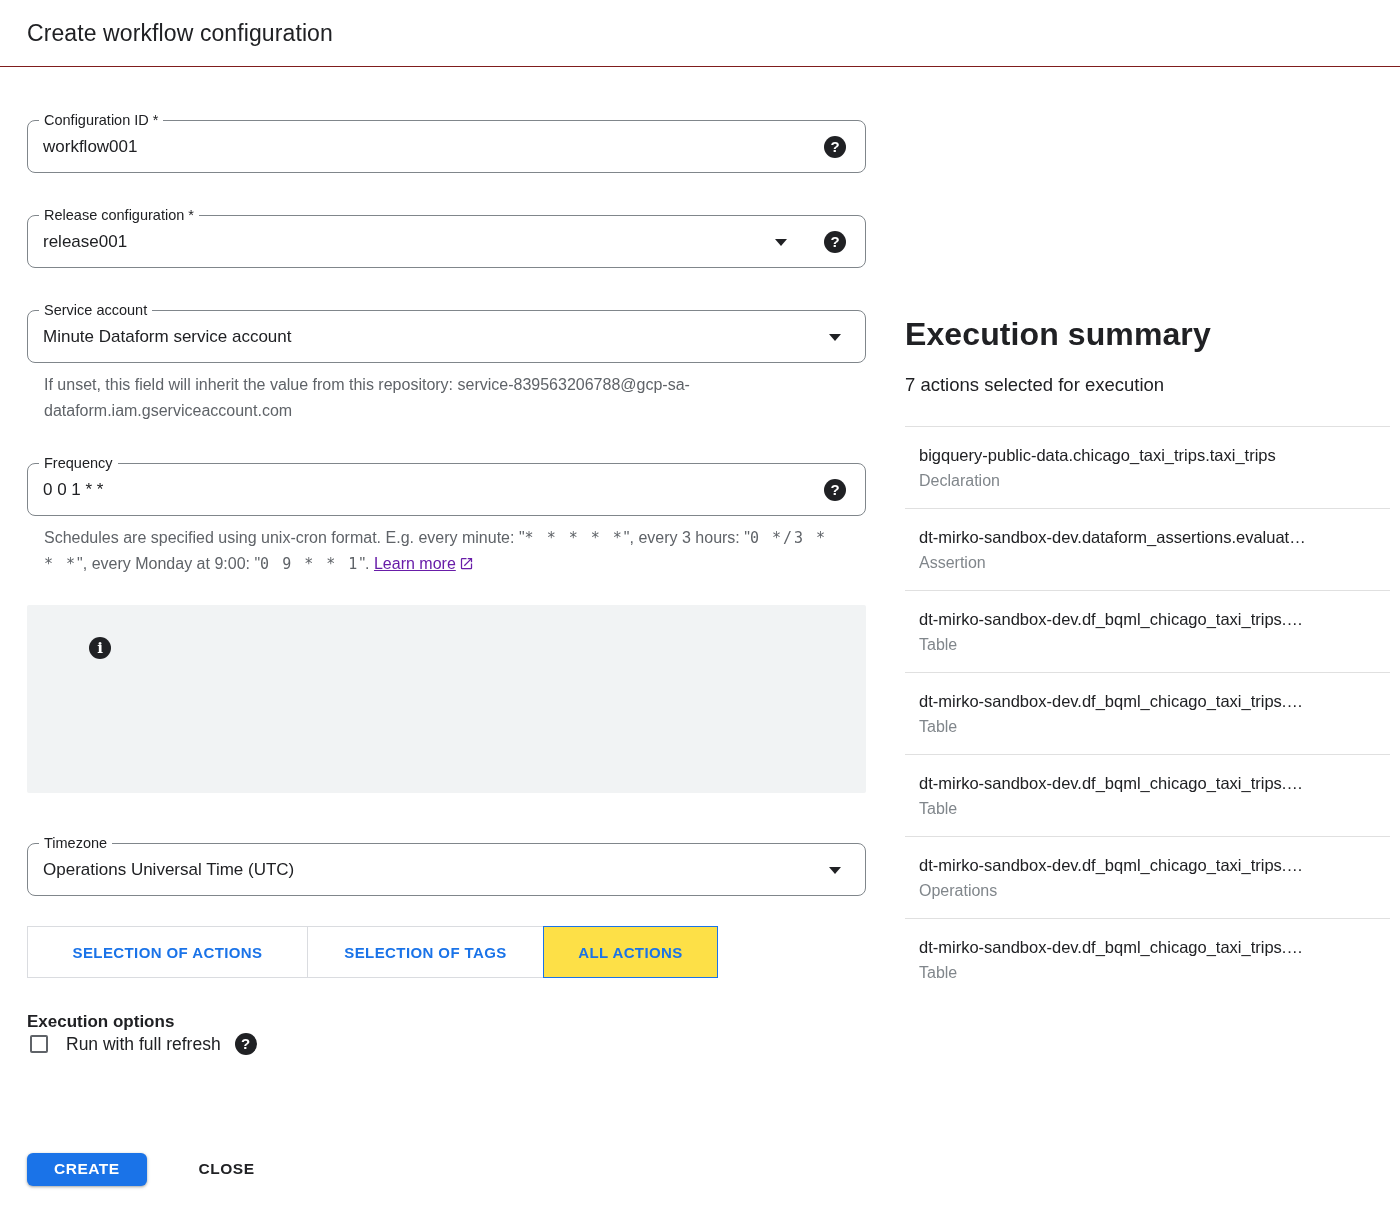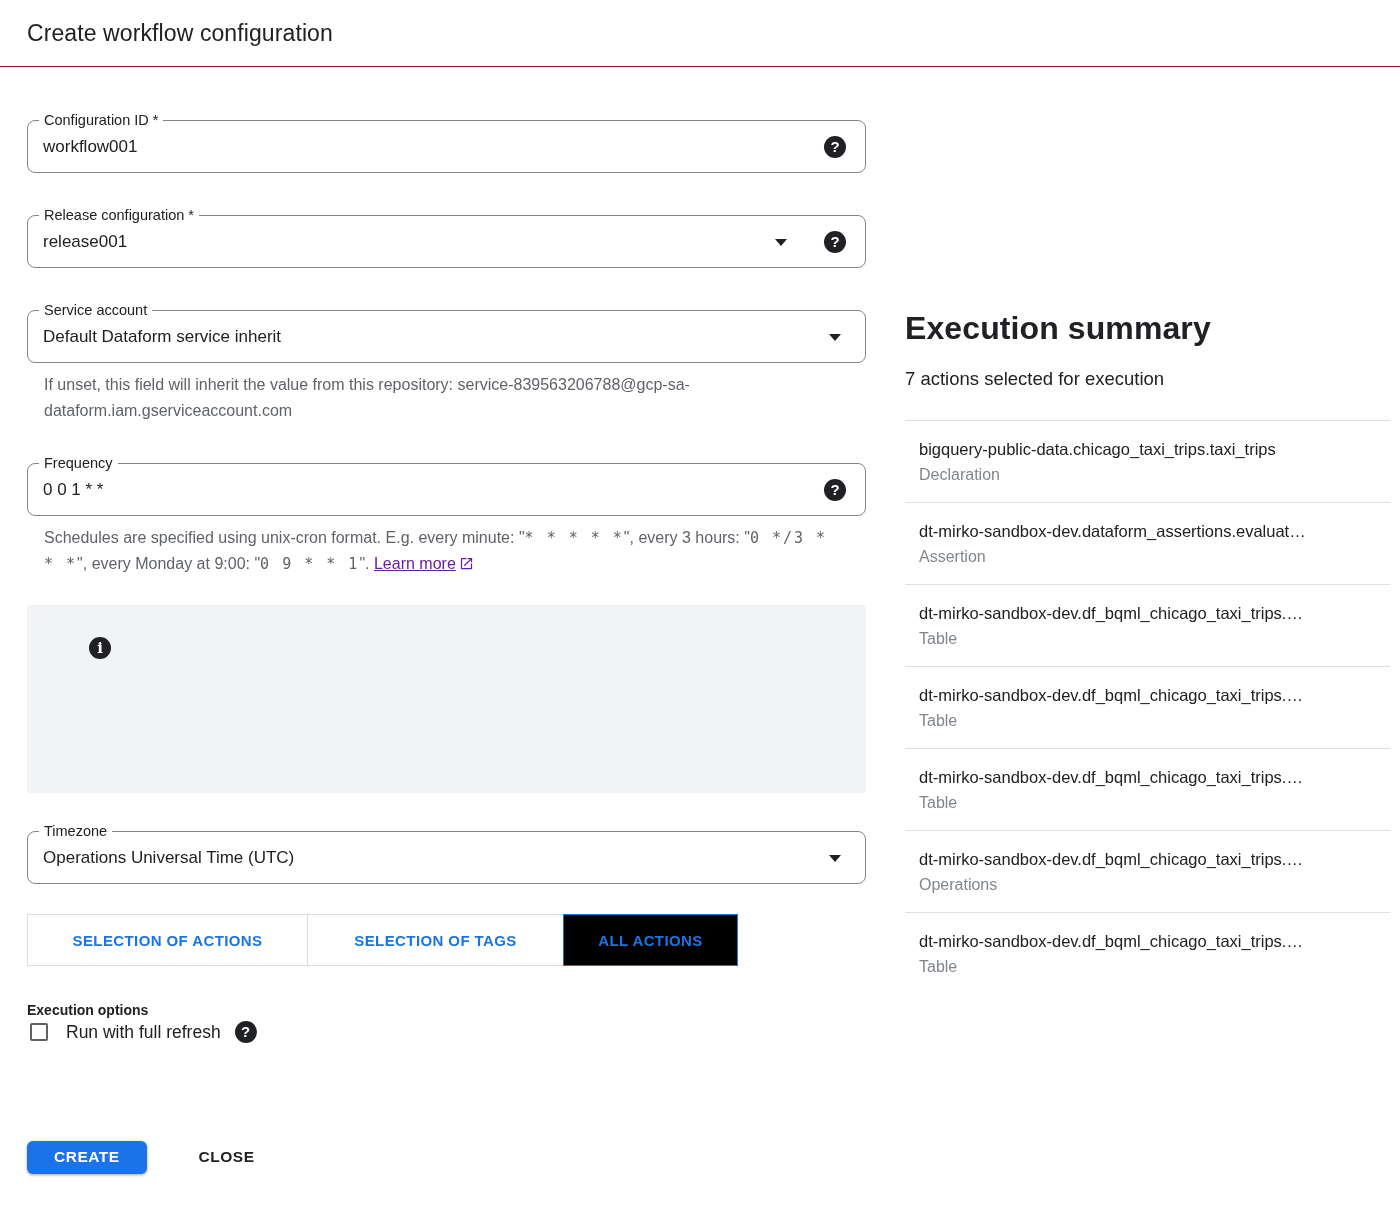--- a/index.html
+++ b/index.html
@@ -136,49 +136,49 @@
   .b2 { position: relative; margin-left: 53px; padding-left: 26px; }
   .b2::before {
     content: "";
     position: absolute; left: 0; top: 50%;
     transform: translateY(-50%);
     width: 7px; height: 7px; border-radius: 50%;
     border: 1.5px solid #5f6368;
     background: transparent;
   }
 
-  .mt-timezone { margin-top: 38px; }
+  .mt-timezone { margin-top: 50px; }
 
   
   .tabs { margin-top: 30px; display: flex; }
   .tab {
     height: 52px;
     border: 1px solid #dadce0;
     background: #fff;
     color: #1a73e8;
     font-size: 15px;
     font-weight: 700;
     letter-spacing: 0.4px;
     display: flex;
     align-items: center;
     justify-content: center;
     cursor: pointer;
   }
   .tab + .tab { margin-left: -1px; }
   .tab.w1 { width: 281px; }
-  .tab.w2 { width: 257px; }
+  .tab.w2 { width: 237px; }
   .tab.w3 { width: 175px; }
   .tab.selected {
-    background: #000000;
+    background: #fde047;
     border: 1px solid #1a73e8;
     z-index: 2;
   }
 
   
-  .exec-heading { margin-top: 33px; font-size: 14px; font-weight: 700; line-height: 22px; }
+  .exec-heading { margin-top: 33px; font-size: 17px; font-weight: 700; line-height: 22px; }
   .checkbox-row { display: flex; align-items: center; }
   .checkbox {
     width: 18px; height: 18px;
     border: 2px solid #5f6368;
     border-radius: 2px;
     background: #fff;
     margin-left: 3px;
     cursor: pointer;
     flex: none;
   }
@@ -247,21 +247,21 @@
 
     <div class="field mt-field">
       <span class="field-label">Release configuration *</span>
       <div class="field-value">release001</div>
       <span class="caret pos-inner"></span>
       <span class="help-icon">?</span>
     </div>
 
     <div class="field mt-field">
       <span class="field-label">Service account</span>
-      <div class="field-value">Default Dataform service inherit</div>
+      <div class="field-value">Minute Dataform service account</div>
       <span class="caret pos-edge"></span>
     </div>
     <p class="helper">If unset, this field will inherit the value from this repository: service-839563206788@gcp-sa-dataform.iam.gserviceaccount.com</p>
 
     <div class="field" style="margin-top:39px">
       <span class="field-label">Frequency</span>
       <div class="field-value">0 0 1 * *</div>
       <span class="help-icon">?</span>
     </div>
     <p class="helper"><span>Schedules are specified using unix-cron format. E.g. every minute: "</span><span class="mono">* * * * *</span><span>", every 3 hours: "</span><span class="mono">0 */3 * * *</span><span>", every Monday at 9:00: "</span><span class="mono">0 9 * * 1</span><span>". </span><a class="learn-link"><span>Learn more</span><span class="ext-icon"><svg width="15" height="15" viewBox="0 0 24 24">

